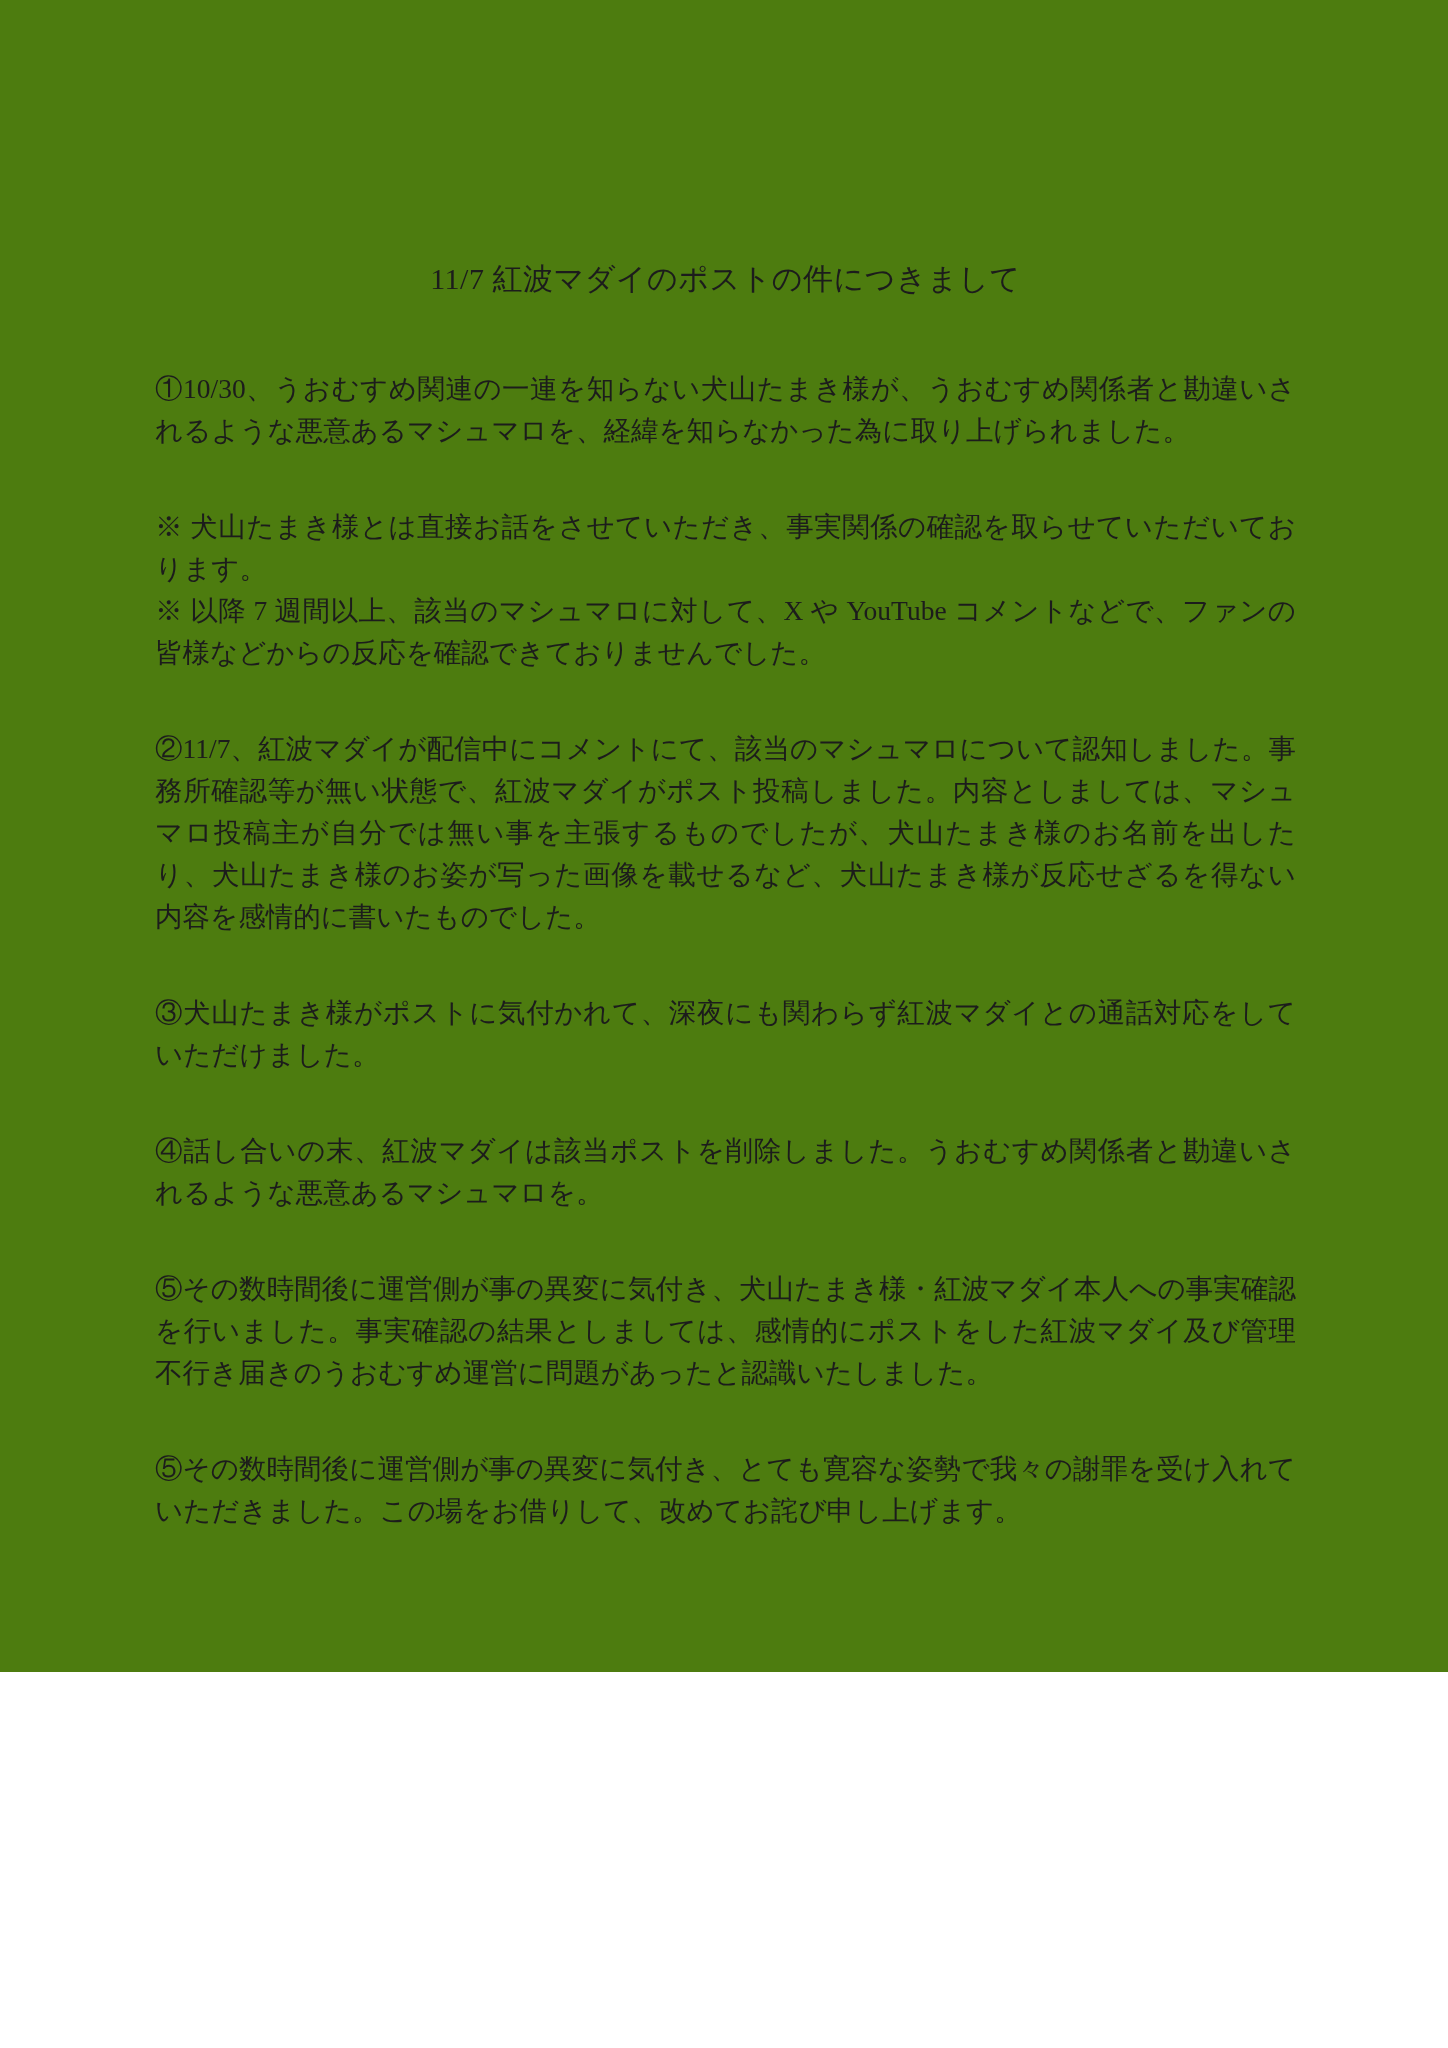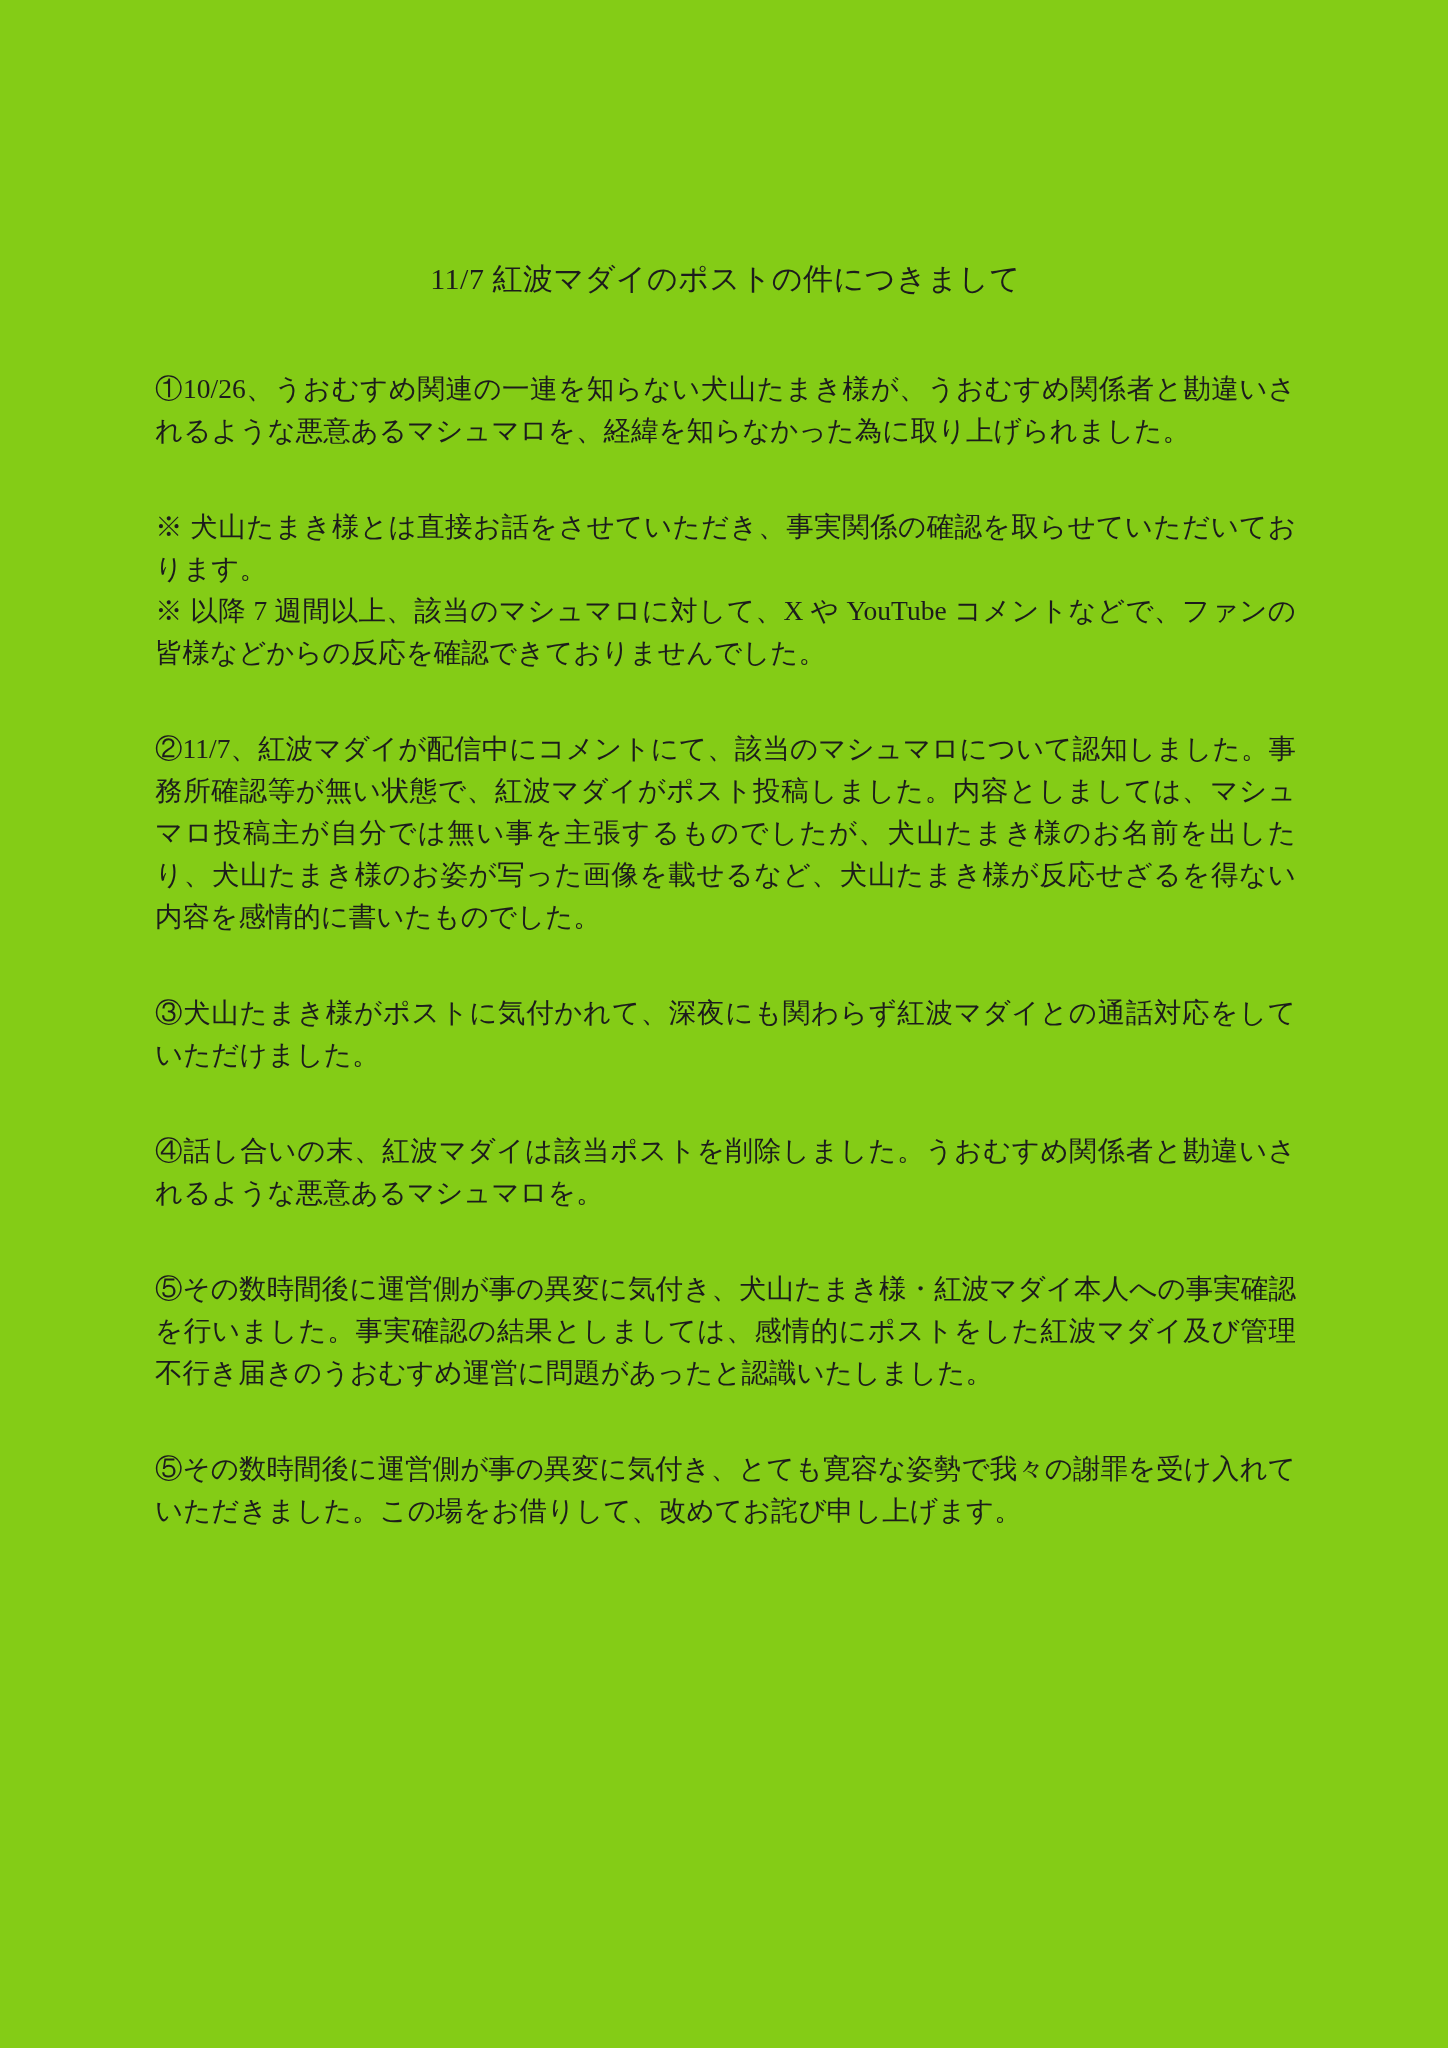--- a/index.html
+++ b/index.html
@@ -3,23 +3,23 @@
 <meta charset="utf-8">
 <style>
   html, body {
     margin: 0;
     padding: 0;
     background: #ffffff;
   }
   .page {
     position: relative;
     width: 1448px;
-    height: 2048px;
+    height: 1672px;
     box-sizing: border-box;
-    background: #84cc16;
+    background: #4d7c0f;
     padding: 258px 152px 0 155px;
     color: #1c1c1c;
     font-family: "Liberation Serif", "DejaVu Serif", serif;
     overflow: hidden;
   }
   .doc-title {
     font-size: 30px;
     line-height: 42px;
     font-weight: normal;
     text-align: center;
@@ -49,21 +49,21 @@
 </head>
 <body>
 
 <main class="page">
 
   <h1 class="doc-title">11/7 紅波マダイのポストの件につきまして</h1>
 
   <section>
 
 
-    <p class="para">①10/26、うおむすめ関連の一連を知らない犬山たまき様が、うおむすめ関係者と勘違いされるような悪意あるマシュマロを、経緯を知らなかった為に取り上げられました。</p>
+    <p class="para">①10/30、うおむすめ関連の一連を知らない犬山たまき様が、うおむすめ関係者と勘違いされるような悪意あるマシュマロを、経緯を知らなかった為に取り上げられました。</p>
 
     <div class="notes-block">
       <p class="para">※ 犬山たまき様とは直接お話をさせていただき、事実関係の確認を取らせていただいております。</p>
       <p class="para">※ 以降 7 週間以上、該当のマシュマロに対して、X や YouTube コメントなどで、ファンの皆様などからの反応を確認できておりませんでした。</p>
     </div>
 
     <p class="para">②11/7、紅波マダイが配信中にコメントにて、該当のマシュマロについて認知しました。事務所確認等が無い状態で、紅波マダイがポスト投稿しました。内容としましては、マシュマロ投稿主が自分では無い事を主張するものでしたが、犬山たまき様のお名前を出したり、犬山たまき様のお姿が写った画像を載せるなど、犬山たまき様が反応せざるを得ない内容を感情的に書いたものでした。</p>
 
     <p class="para">③犬山たまき様がポストに気付かれて、深夜にも関わらず紅波マダイとの通話対応をしていただけました。</p>
 

